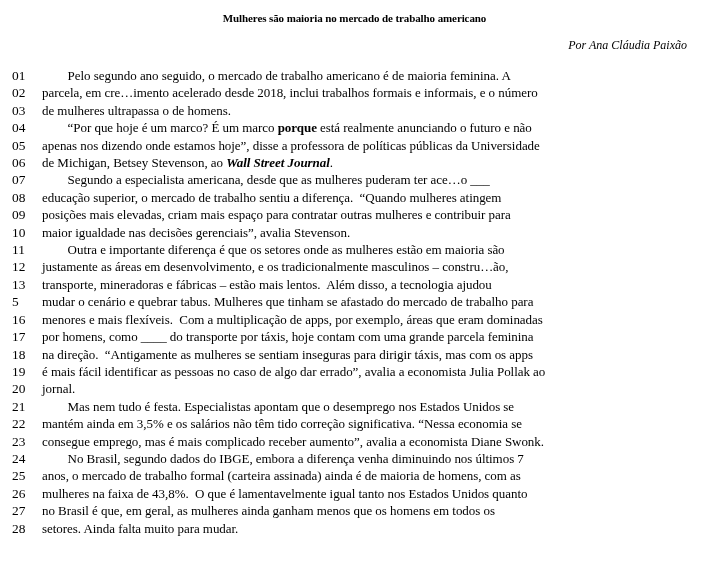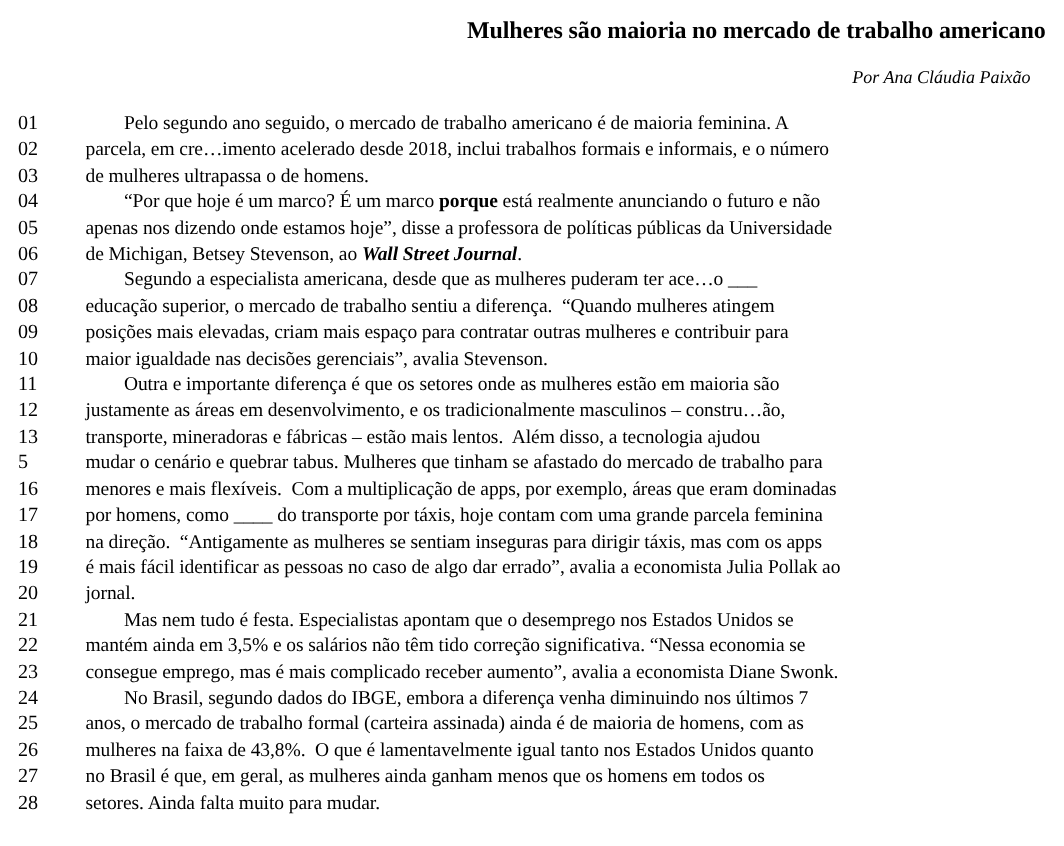--- a/index.html
+++ b/index.html
@@ -16,44 +16,43 @@
     overflow: hidden;
   }
   .page {
     width: 709px;
     height: 564px;
     box-sizing: border-box;
     padding: 6px 12px 0 12px;
     position: relative;
   }
   .title {
-    text-align: right;
+    text-align: center;
     font-family: "Liberation Serif", serif;
     font-weight: bold;
-    font-size: 16px;
+    font-size: 11px;
     margin: 6px 0 0 0;
     letter-spacing: -0.1px;
   }
   .byline {
     text-align: right;
     font-style: italic;
     font-size: 12px;
     margin: 14px 10px 0 0;
   }
   .body-block {
     margin-top: 14px;
     display: block;
   }
   .line-row {
     display: flex;
     align-items: flex-end;
     font-size: 14.4px;
     line-height: 17.4px;
     min-height: 17.4px;
-    gap: 15px;
   }
   .lnum {
     width: 30px;
     flex: 0 0 30px;
     font-family: "Liberation Serif", serif;
     font-size: 13.4px;
     color: #000;
     text-align: left;
     user-select: none;
   }

